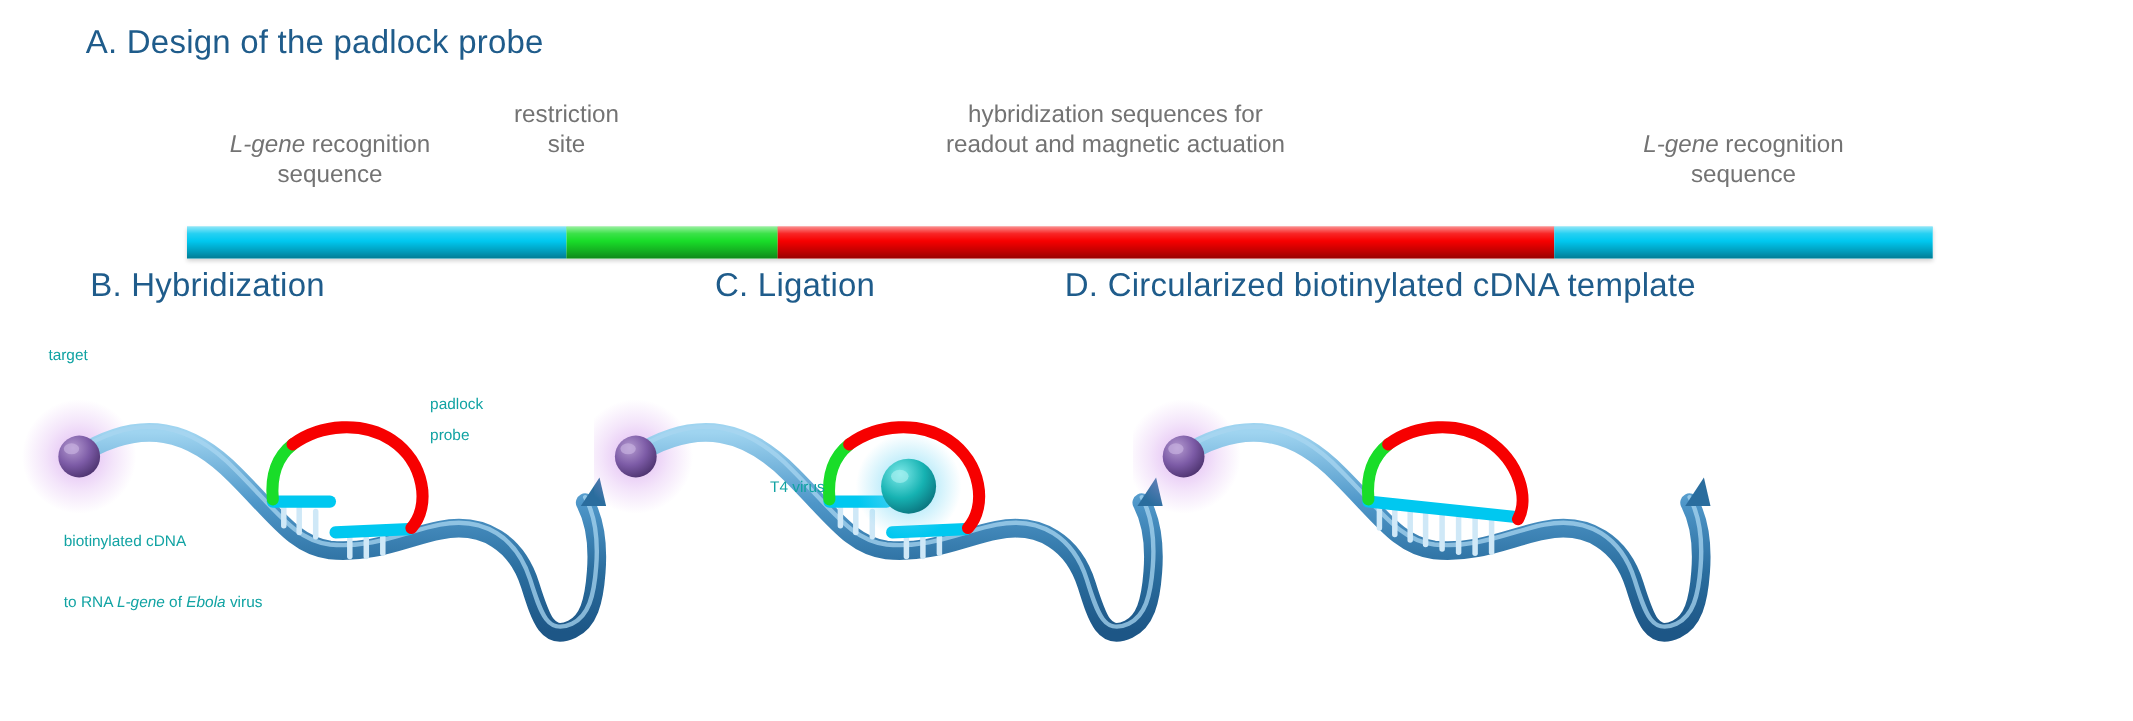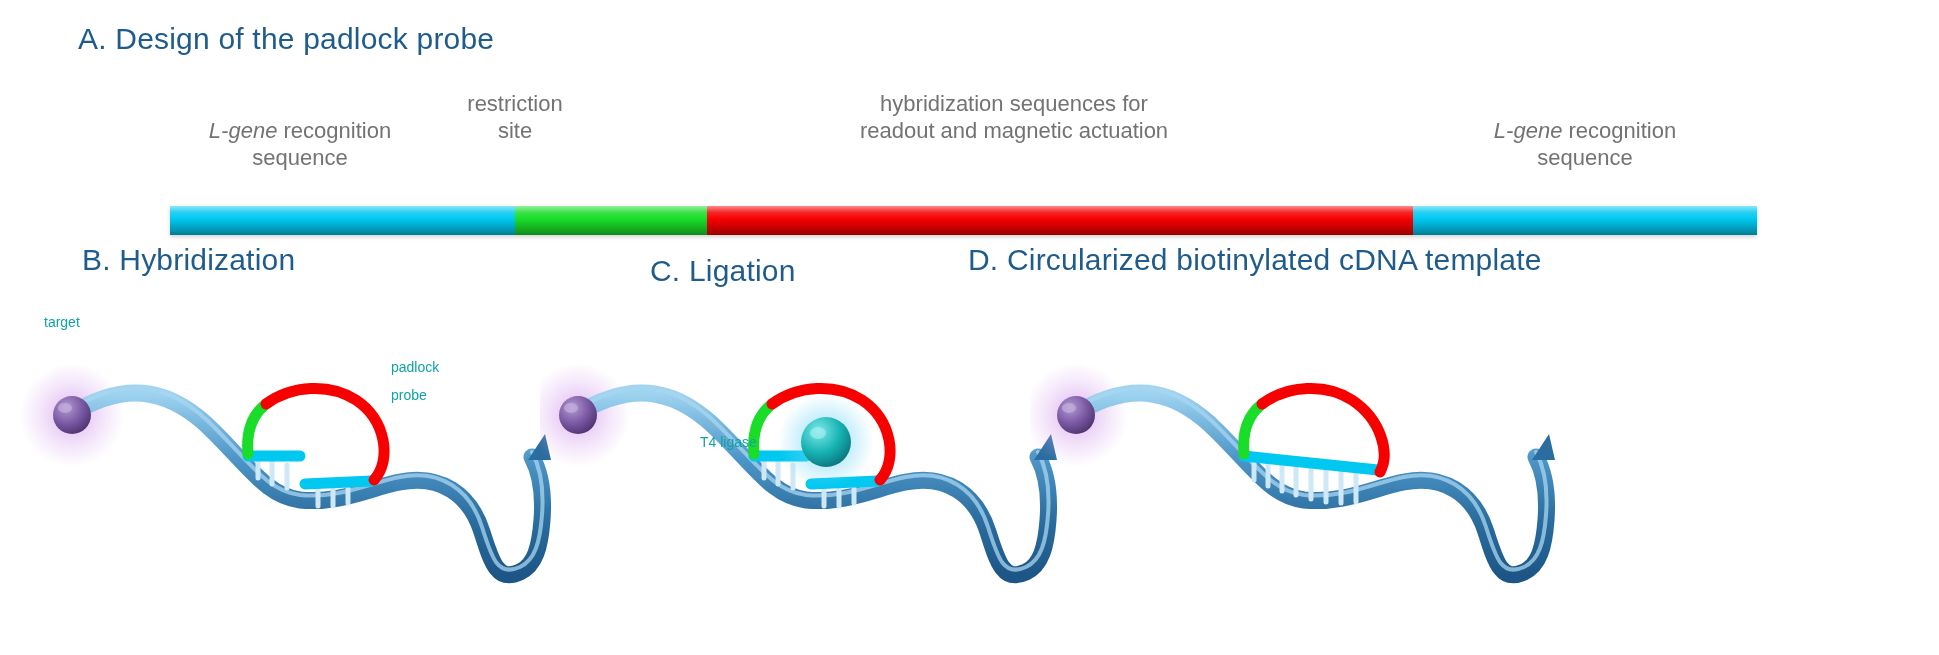--- a/index.html
+++ b/index.html
@@ -15,21 +15,21 @@
   
   .panel-heading{
     position:absolute;
     color:#1f5c8b;
     font-size:30px;
     letter-spacing:0.2px;
     white-space:nowrap;
   }
   #heading-a{left:78px;top:22px;}
   #heading-b{left:70px;top:243px;margin-left:12px;}
-  #heading-c{left:650px;top:254px;text-align:right;}
+  #heading-c{left:650px;top:243px;text-align:right;}
   #heading-d{left:968px;top:243px;text-align:right;}
 
   
   .seg-label{
     position:absolute;
     color:#737373;
     font-size:22px;
     line-height:27px;
     text-align:center;
     white-space:pre-line;
@@ -168,20 +168,24 @@
       <circle cx="72" cy="133" r="19" fill="url(#beadb)"></circle>
       <ellipse cx="65" cy="126" rx="7" ry="5" fill="#c8b2e0" opacity=".65"></ellipse>
     </svg>
   </div>
 
   <div class="anno" id="anno-target">target</div>
 
   <div class="anno" id="anno-padlock">padlock
 probe</div>
 
+  <div class="anno" id="anno-cdna">
+    <span>biotinylated cDNA</span><br>
+    <span>to RNA </span><i>L-gene</i><span> of </span><i>Ebola</i><span> virus</span>
+  </div>
 
   <div class="strand-panel" id="panel-c">
     <svg class="strand-svg" width="660" height="373" viewBox="0 0 660 373">
       <defs>
         <linearGradient id="cgrad" x1="0" y1="0" x2="0" y2="1">
           <stop offset="0%" stop-color="#9fd4f0"></stop>
           <stop offset="35%" stop-color="#4f97c9"></stop>
           <stop offset="70%" stop-color="#2a6d9e"></stop>
           <stop offset="100%" stop-color="#1d5686"></stop>
         </linearGradient>
@@ -236,21 +240,21 @@
 
       <circle cx="286" cy="160" r="48" fill="url(#ligglow)"></circle>
       <circle cx="286" cy="160" r="25" fill="url(#ligball)"></circle>
       <ellipse cx="278" cy="151" rx="8" ry="6" fill="#aff2f2" opacity=".6"></ellipse>
 
       <circle cx="38" cy="133" r="19" fill="url(#beadc)"></circle>
       <ellipse cx="31" cy="126" rx="7" ry="5" fill="#c8b2e0" opacity=".65"></ellipse>
     </svg>
   </div>
 
-  <div class="anno" id="anno-ligase">T4 ligase</div>
+  <div class="anno" id="anno-ligase">T4 virus</div>
 
   <div class="strand-panel" id="panel-d">
     <svg class="strand-svg" width="660" height="373" viewBox="0 0 660 373">
       <defs>
         <linearGradient id="dgrad" x1="0" y1="0" x2="0" y2="1">
           <stop offset="0%" stop-color="#9fd4f0"></stop>
           <stop offset="35%" stop-color="#4f97c9"></stop>
           <stop offset="70%" stop-color="#2a6d9e"></stop>
           <stop offset="100%" stop-color="#1d5686"></stop>
         </linearGradient>

